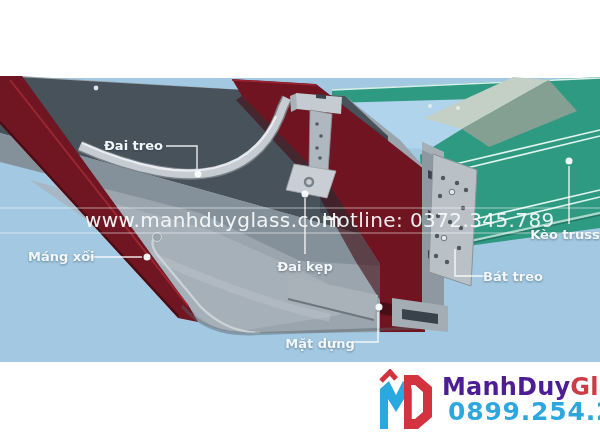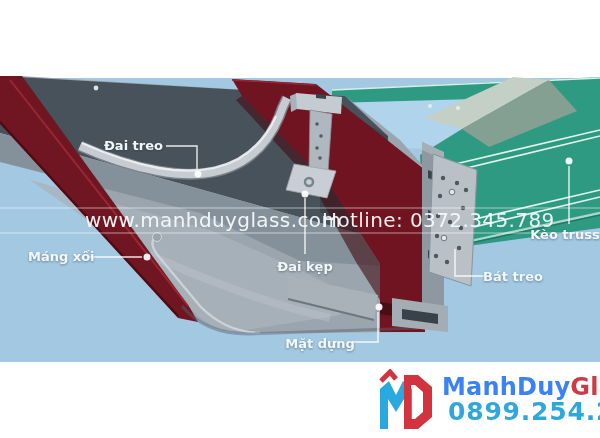--- a/index.html
+++ b/index.html
@@ -16,21 +16,21 @@
     font-family:"DejaVu Sans",sans-serif;font-size:20px;font-weight:400;
     fill:#f7fafb;opacity:.95;letter-spacing:.4px;
   }
   .leader{stroke:rgba(255,255,255,.88);stroke-width:1.4;fill:none;}
   .dot{fill:#fbfdfe;opacity:.95;}
   .logo{
     position:absolute;left:378px;top:369px;display:flex;align-items:center;gap:8px;
   }
   .logo-text{display:flex;flex-direction:column;line-height:1.02;}
   .logo-name{font-size:24px;font-weight:700;letter-spacing:.2px;white-space:nowrap;}
-  .logo-name .blue{color:#3b82f6;margin-top:20px;}
+  .logo-name .blue{color:#4c1d95;margin-top:20px;}
   .logo-name .red{color:#cd3b45;}
   .logo-phone{font-size:25px;font-weight:700;color:#2ea7de;letter-spacing:.8px;margin-left:6px;}
 </style>
 </head>
 <body>
 
 <div class="stage">
   <svg class="scene" width="600" height="438" viewBox="0 0 600 438">
 
     <rect x="0" y="78" width="600" height="284" fill="#a3c8e2"></rect>

